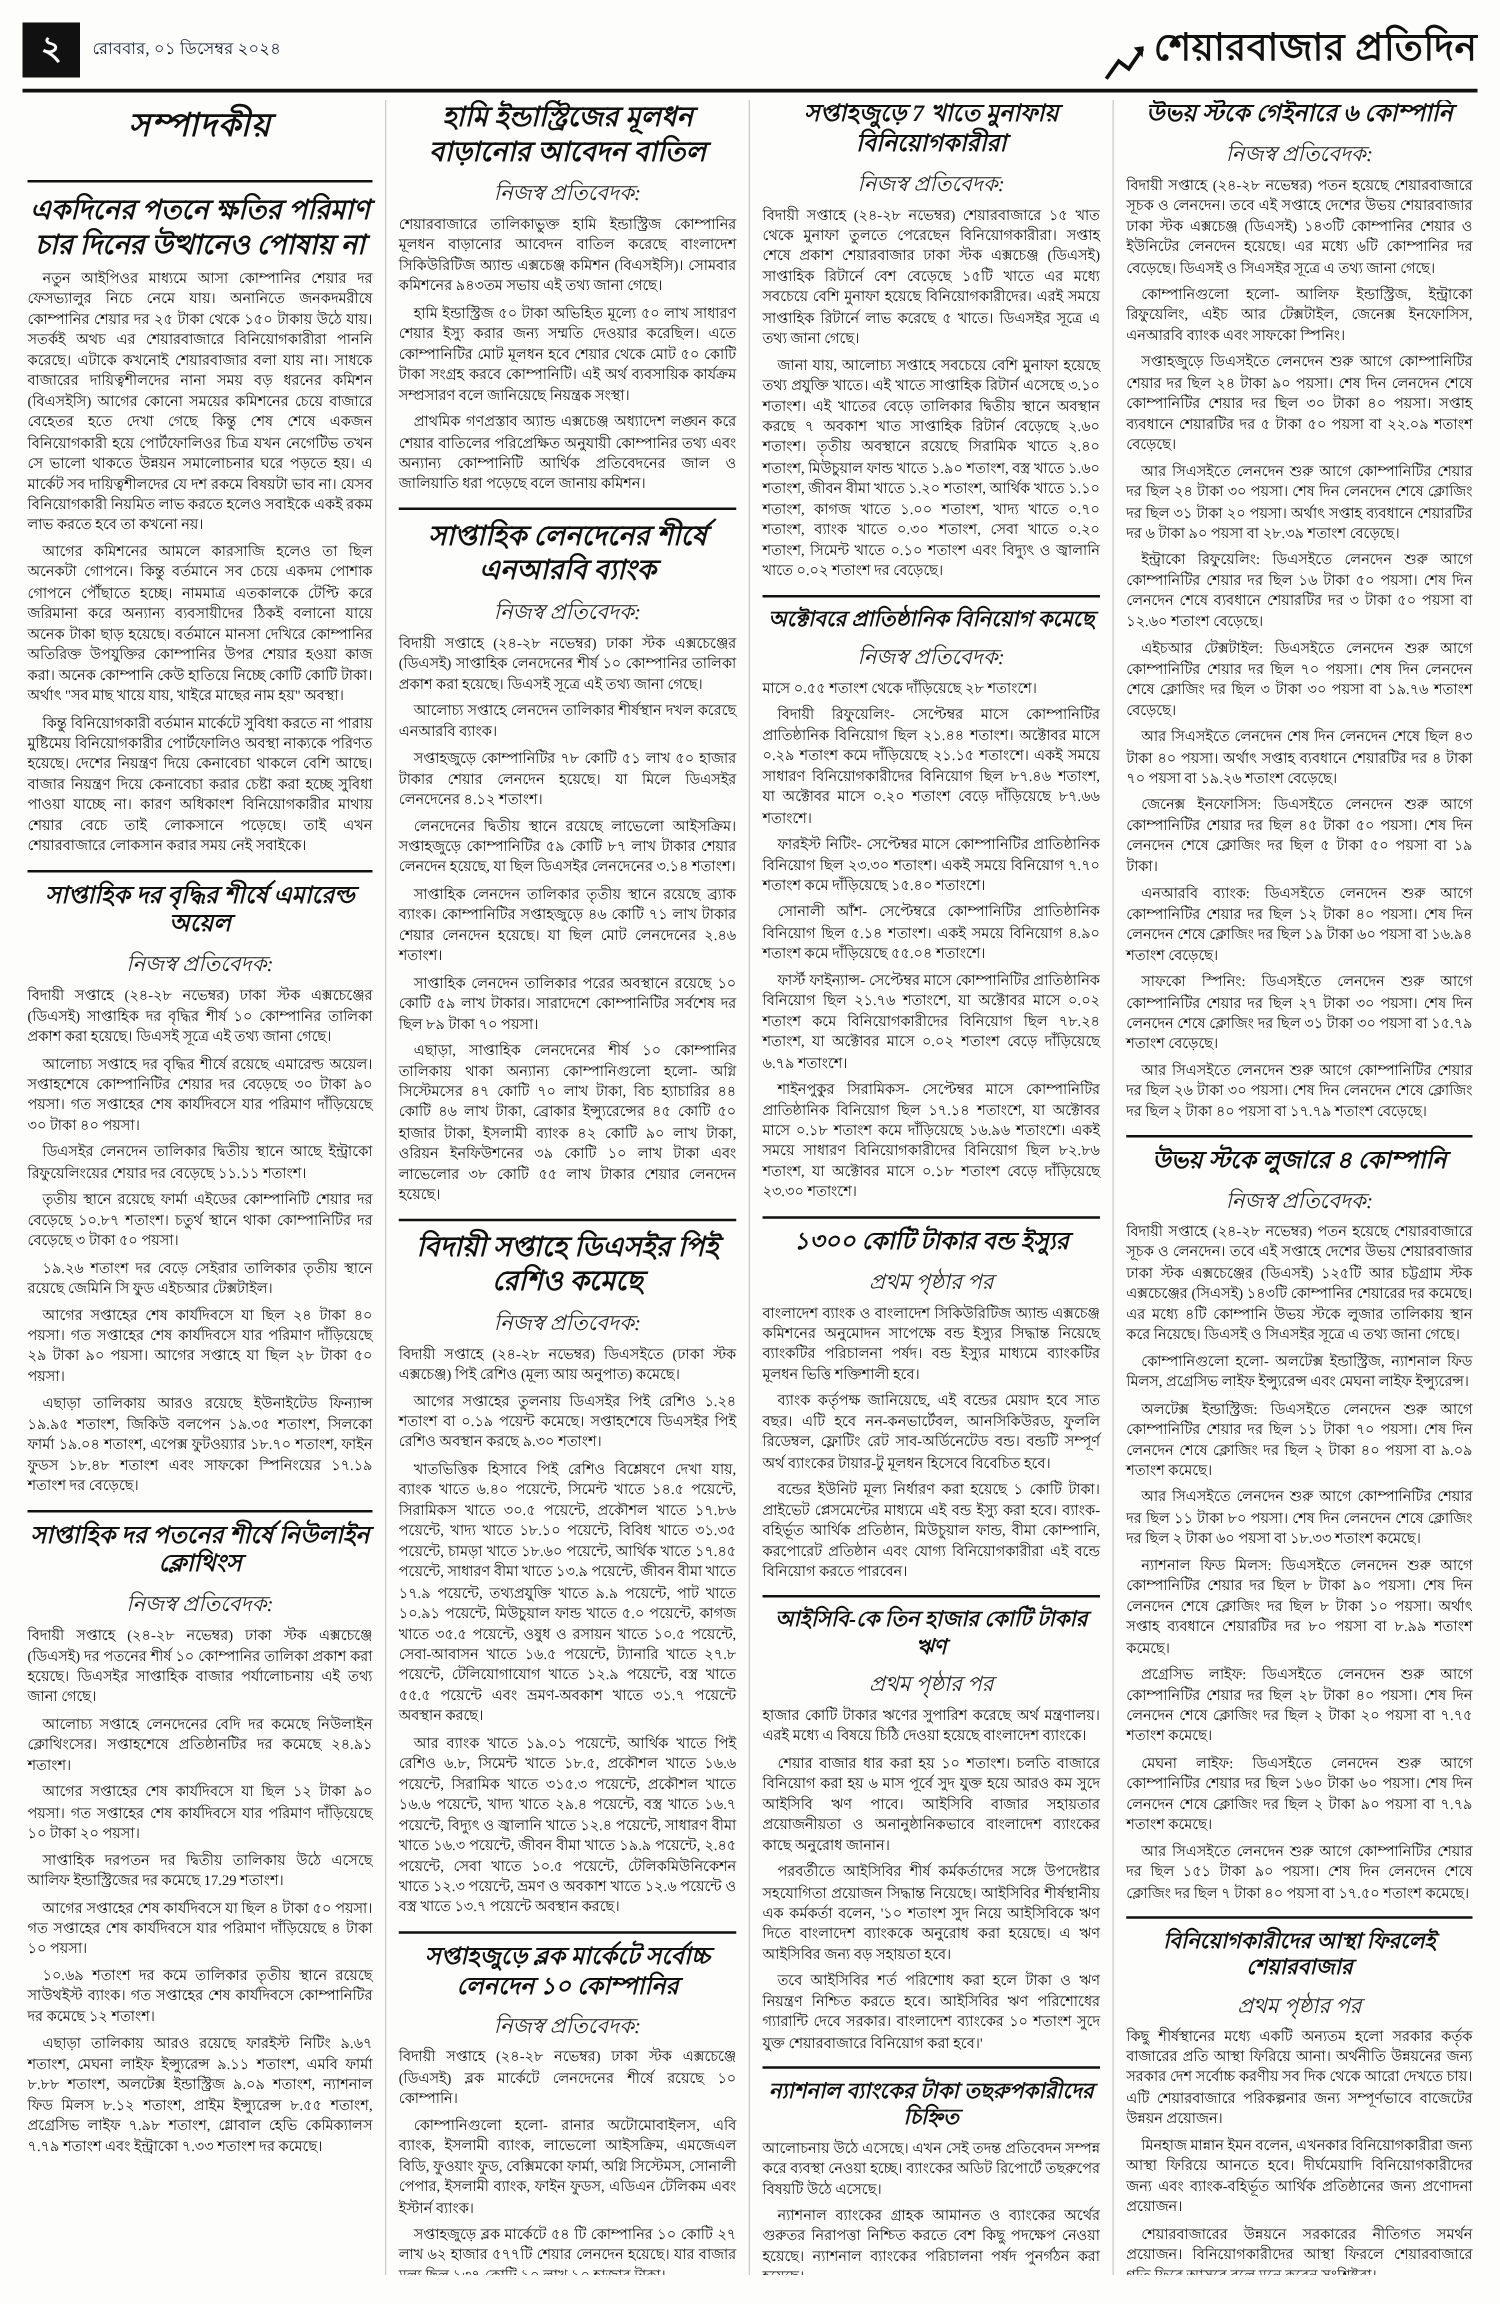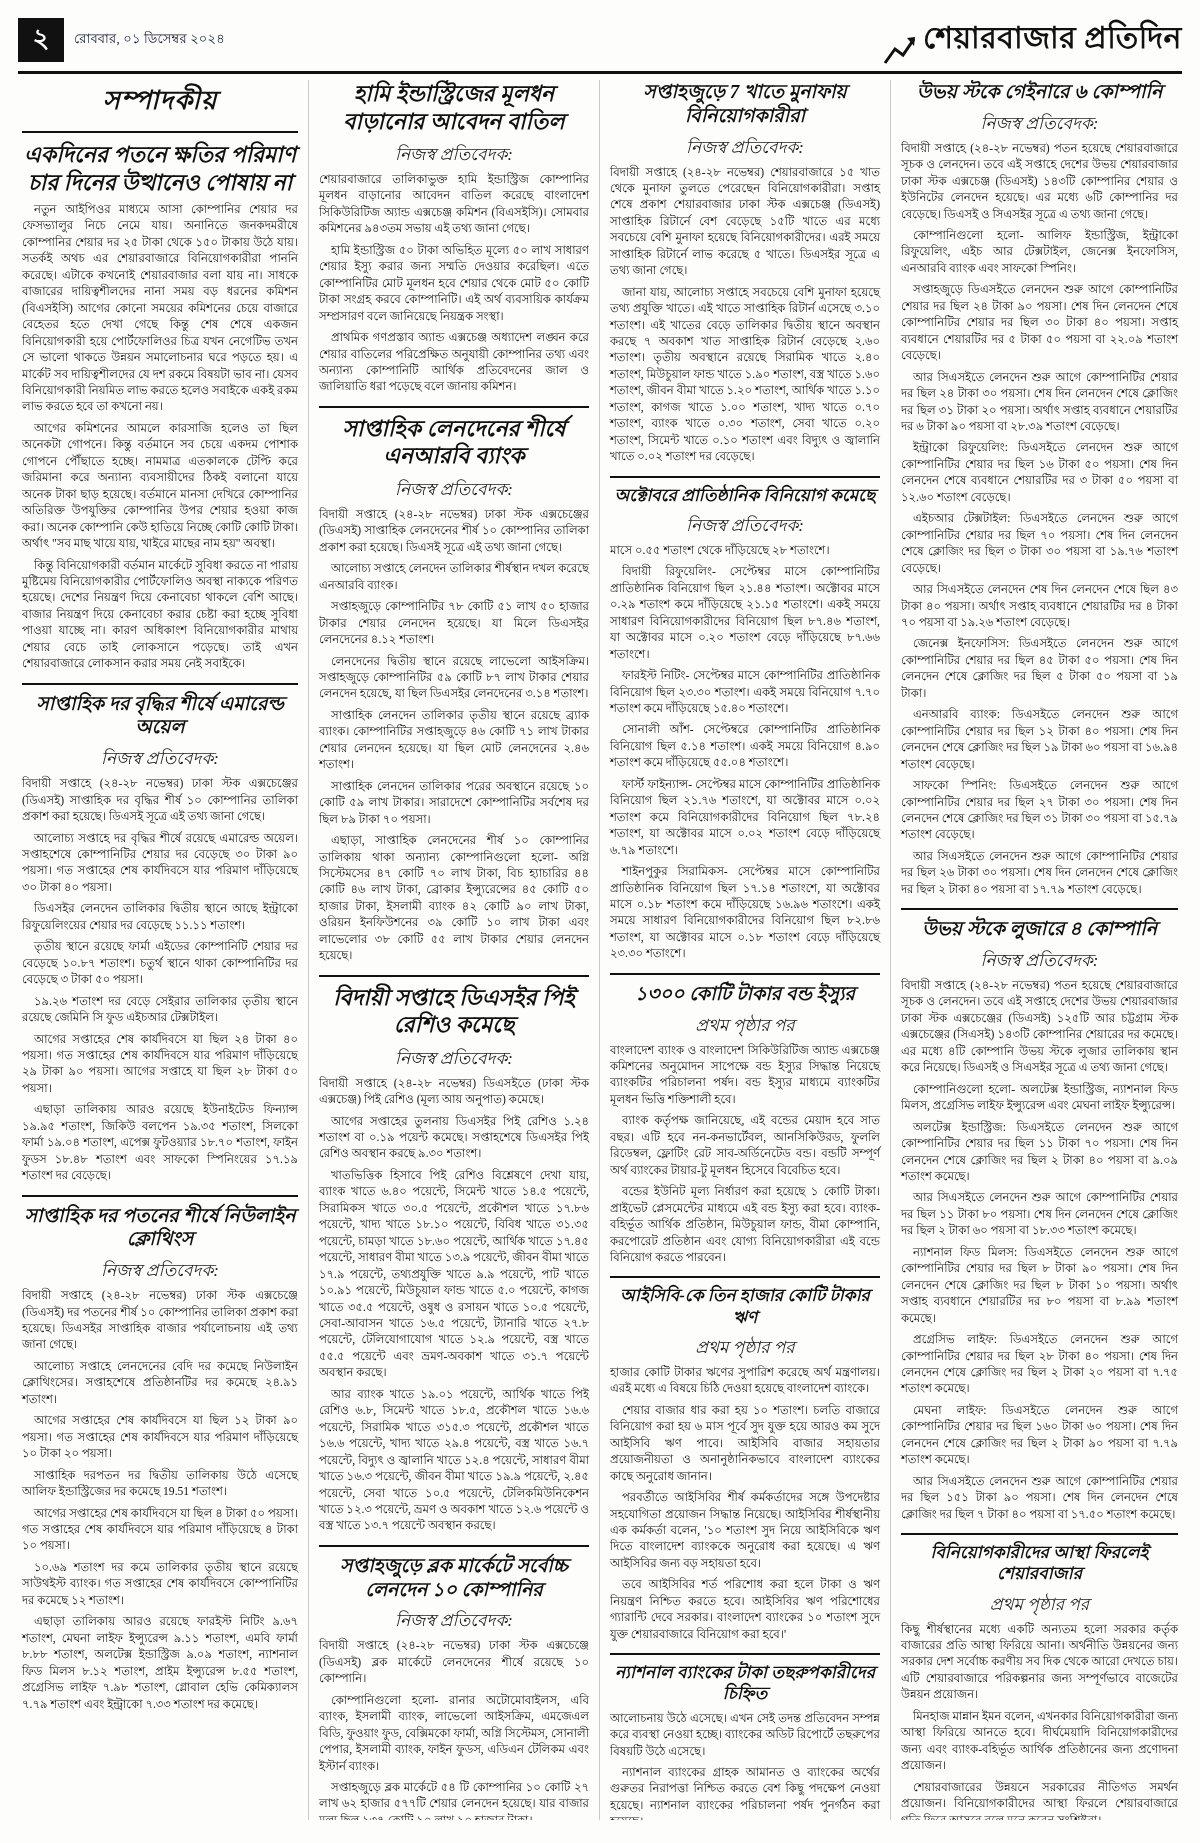--- a/index.html
+++ b/index.html
@@ -39,21 +39,21 @@
   .col {
     padding:0 10px;
     border-right:1px solid #c9c9c9;
     overflow:hidden;
   }
   .col:first-child { padding-left:4px; }
   .col:last-child { border-right:none; padding-right:4px; }
 
   
   .edit-banner {
-    text-align:center; border-bottom:2px solid #111; padding-bottom:7px; margin-bottom:8px;font-family:Liberation Serif, serif;
+    text-align:center; border-bottom:2px solid #111; padding-bottom:20px; margin-bottom:8px;font-family:Liberation Serif, serif;
   }
   .edit-banner .scriptword {
     font-size:26px; font-style:italic; font-weight:bold; letter-spacing:1px;
   }
   .headline {
     text-align:center; font-weight:bold; line-height:1.25;
     margin:0 0 6px 0;
     font-style:italic;
   }
   .h-lg { font-size:22px; }
@@ -120,21 +120,21 @@
         <p class="body indent">এছাড়া তালিকায় আরও রয়েছে ইউনাইটেড ফিন্যান্স ১৯.৯৫ শতাংশ, জিকিউ বলপেন ১৯.৩৫ শতাংশ, সিলকো ফার্মা ১৯.০৪ শতাংশ, এপেক্স ফুটওয়্যার ১৮.৭০ শতাংশ, ফাইন ফুডস ১৮.৪৮ শতাংশ এবং সাফকো স্পিনিংয়ের ১৭.১৯ শতাংশ দর বেড়েছে।</p>
       </div>
 
       <div class="rule-top"></div>
       <div class="article">
         <h2 class="headline h-md">সাপ্তাহিক দর পতনের শীর্ষে নিউলাইন ক্লোথিংস</h2>
         <p class="byline">নিজস্ব প্রতিবেদক:</p>
         <p class="body">বিদায়ী সপ্তাহে (২৪-২৮ নভেম্বর) ঢাকা স্টক এক্সচেঞ্জে (ডিএসই) দর পতনের শীর্ষ ১০ কোম্পানির তালিকা প্রকাশ করা হয়েছে। ডিএসইর সাপ্তাহিক বাজার পর্যালোচনায় এই তথ্য জানা গেছে।</p>
         <p class="body indent">আলোচ্য সপ্তাহে লেনদেনের বেদি দর কমেছে নিউলাইন ক্লোথিংসের। সপ্তাহশেষে প্রতিষ্ঠানটির দর কমেছে ২৪.৯১ শতাংশ।</p>
         <p class="body indent">আগের সপ্তাহের শেষ কার্যদিবসে যা ছিল ১২ টাকা ৯০ পয়সা। গত সপ্তাহের শেষ কার্যদিবসে যার পরিমাণ দাঁড়িয়েছে ১০ টাকা ২০ পয়সা।</p>
-        <p class="body indent">সাপ্তাহিক দরপতন দর দ্বিতীয় তালিকায় উঠে এসেছে আলিফ ইন্ডাস্ট্রিজের দর কমেছে 19.51 শতাংশ।</p>
+        <p class="body indent">সাপ্তাহিক দরপতন দর দ্বিতীয় তালিকায় উঠে এসেছে আলিফ ইন্ডাস্ট্রিজের দর কমেছে 17.29 শতাংশ।</p>
         <p class="body indent">আগের সপ্তাহের শেষ কার্যদিবসে যা ছিল ৪ টাকা ৫০ পয়সা। গত সপ্তাহের শেষ কার্যদিবসে যার পরিমাণ দাঁড়িয়েছে ৪ টাকা ১০ পয়সা।</p>
         <p class="body indent">১০.৬৯ শতাংশ দর কমে তালিকার তৃতীয় স্থানে রয়েছে সাউথইস্ট ব্যাংক। গত সপ্তাহের শেষ কার্যদিবসে কোম্পানিটির দর কমেছে ১২ শতাংশ।</p>
         <p class="body indent">এছাড়া তালিকায় আরও রয়েছে ফারইস্ট নিটিং ৯.৬৭ শতাংশ, মেঘনা লাইফ ইন্স্যুরেন্স ৯.১১ শতাংশ, এমবি ফার্মা ৮.৮৮ শতাংশ, অলটেক্স ইন্ডাস্ট্রিজ ৯.০৯ শতাংশ, ন্যাশনাল ফিড মিলস ৮.১২ শতাংশ, প্রাইম ইন্স্যুরেন্স ৮.৫৫ শতাংশ, প্রগ্রেসিভ লাইফ ৭.৯৮ শতাংশ, গ্লোবাল হেভি কেমিক্যালস ৭.৭৯ শতাংশ এবং ইন্ট্রাকো ৭.৩৩ শতাংশ দর কমেছে।</p>
       </div>
     </div>
 
     <div class="col">
       <div class="article">
         <h2 class="headline h-lg">হামি ইন্ডাস্ট্রিজের মূলধন বাড়ানোর আবেদন বাতিল</h2>
         <p class="byline">নিজস্ব প্রতিবেদক:</p>

